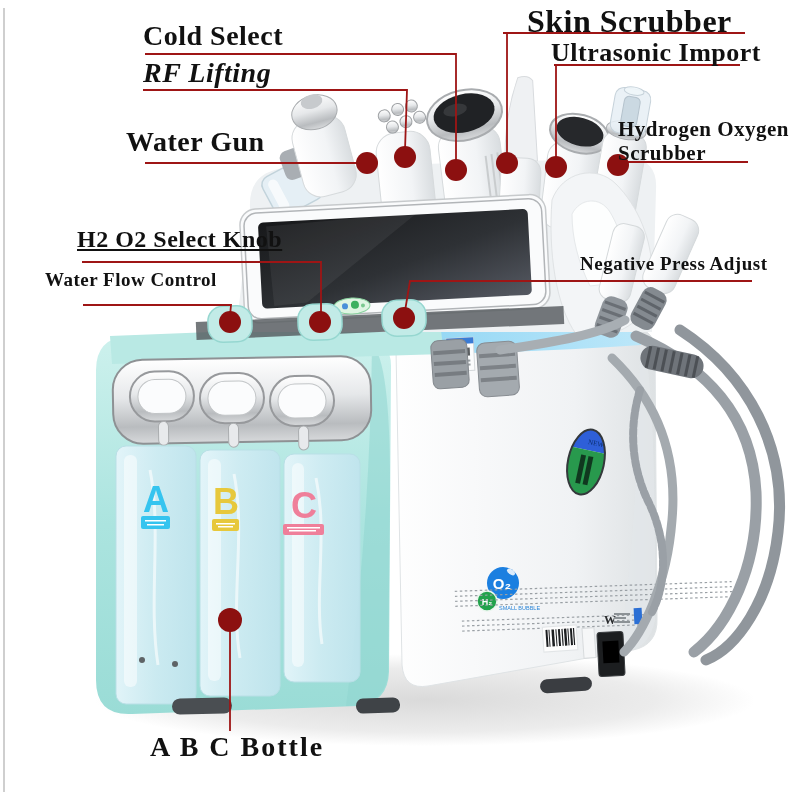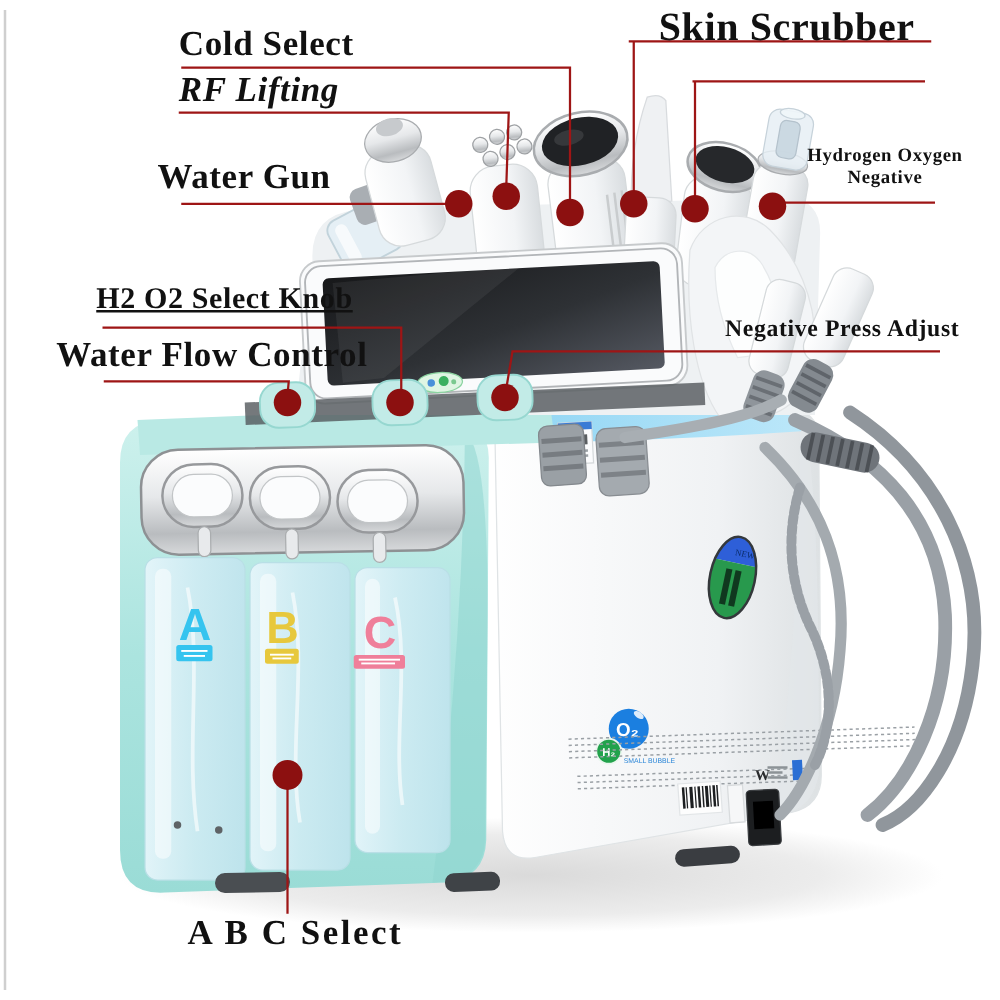--- a/index.html
+++ b/index.html
@@ -6,23 +6,23 @@
   #stage{position:relative;width:800px;height:800px;background:#fff;overflow:hidden;
          font-family:"Liberation Serif",serif;}
   #machine-svg,#callout-svg{position:absolute;left:0;top:0;}
   #callout-svg{pointer-events:none;}
   .callout{position:absolute;font-weight:700;color:#111;white-space:nowrap;letter-spacing:.5px;}
   #lbl-cold{left:143px;top:20px;font-size:28px;}
   #lbl-rf{left:143px;top:57px;font-size:28px;font-style:italic;}
   #lbl-oxy{left:126px;top:126px;font-size:28px;}
   #lbl-skin{left:527px;top:3px;font-size:32px;}
   #lbl-ultra{left:551px;top:38px;font-size:26px;}
-  #lbl-hyd{left:618px;top:117px;font-size:15px;text-align:center;line-height:1.15;width:180px;white-space:normal;}
+  #lbl-hyd{left:618px;top:117px;font-size:21px;line-height:1.15;width:180px;white-space:normal;}
   #lbl-h2o2sel{left:77px;top:226px;font-size:24px;text-decoration:underline;}
-  #lbl-water{left:45px;top:269px;font-size:28px;}
+  #lbl-water{left:45px;top:269px;font-size:19px;}
   #lbl-neg{left:580px;top:253px;font-size:19px;text-align:right;}
   #lbl-abc{left:150px;top:731px;font-size:28px;letter-spacing:2px;}
   #left-edge{position:absolute;left:3px;top:8px;width:2px;height:784px;background:#cfcfcf;}
 </style>
 </head>
 <body>
 
 <div id="stage">
   <div id="left-edge"></div>
 
@@ -381,21 +381,22 @@
       <circle cx="320" cy="322" r="11"></circle>
       <circle cx="404" cy="318" r="11"></circle>
       <circle cx="230" cy="620" r="12"></circle>
     </g>
   </svg>
 
   <div class="callout" id="lbl-cold">Cold Select</div>
   <div class="callout" id="lbl-rf">RF Lifting</div>
   <div class="callout" id="lbl-oxy">Water Gun</div>
   <div class="callout" id="lbl-skin">Skin Scrubber</div>
+  <div class="callout" id="lbl-ultra">Ultrasonic Import</div>
   <div class="callout" id="lbl-hyd">
     <span>Hydrogen Oxygen</span><br>
-    <span>Negative</span>
+    <span>Scrubber</span>
   </div>
   <div class="callout" id="lbl-h2o2sel">H2 O2 Select Knob</div>
   <div class="callout" id="lbl-water">Water Flow Control</div>
   <div class="callout" id="lbl-neg">Negative Press Adjust</div>
-  <div class="callout" id="lbl-abc">A B C Select</div>
+  <div class="callout" id="lbl-abc">A B C Bottle</div>
 </div>
 
 </body></html>

